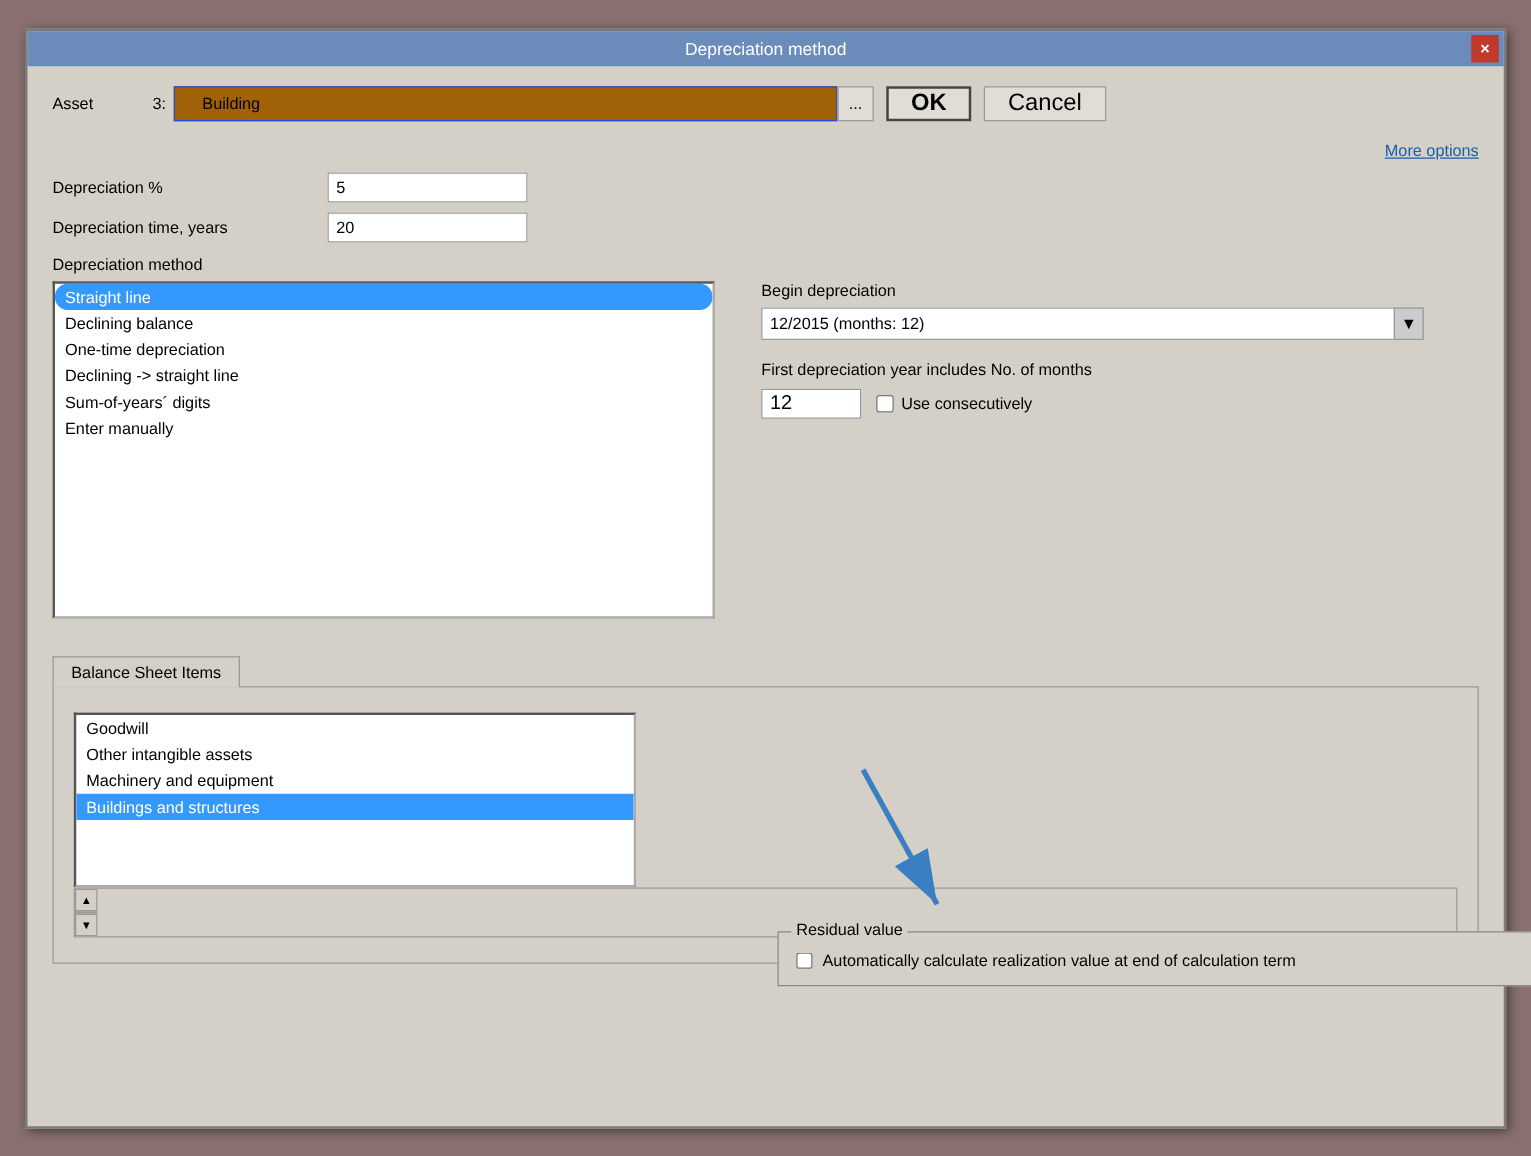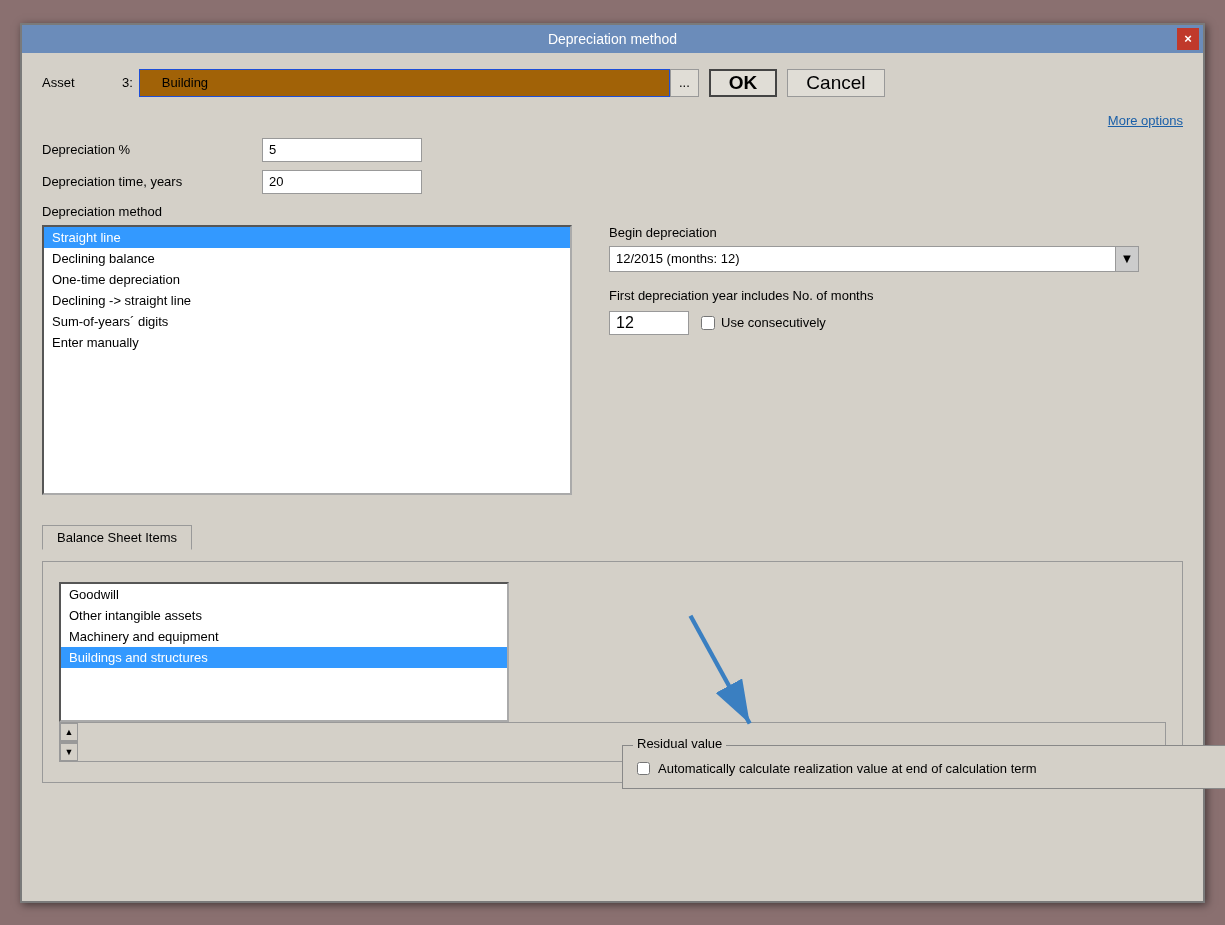--- a/index.html
+++ b/index.html
@@ -132,20 +132,21 @@
       border: 2px inset #aaa;
       background: white;
       width: 530px;
       height: 270px;
       overflow-y: auto;
     }
     .listbox-item {
       padding: 3px 8px;
       cursor: pointer;
       color: #000;
+      border-radius: 10px;
     }
     .listbox-item.selected {
       background: #3399ff;
       color: white;
     }
     .begin-label {
       margin-bottom: 6px;
       color: #000;
     }
     .dropdown {
@@ -200,21 +201,21 @@
       margin-right: 6px;
       width: 14px;
       height: 14px;
     }
     .tab-section {
       margin-top: 30px;
       border-top: none;
     }
     .tab-strip {
       display: flex;
-      margin-bottom: 12px;
+      margin-bottom: 0;
     }
     .tab {
       border: 1px solid #999;
       border-bottom: none;
       background: #d4d0c8;
       padding: 4px 14px;
       cursor: pointer;
       font-size: 13px;
       color: #000;
     }

